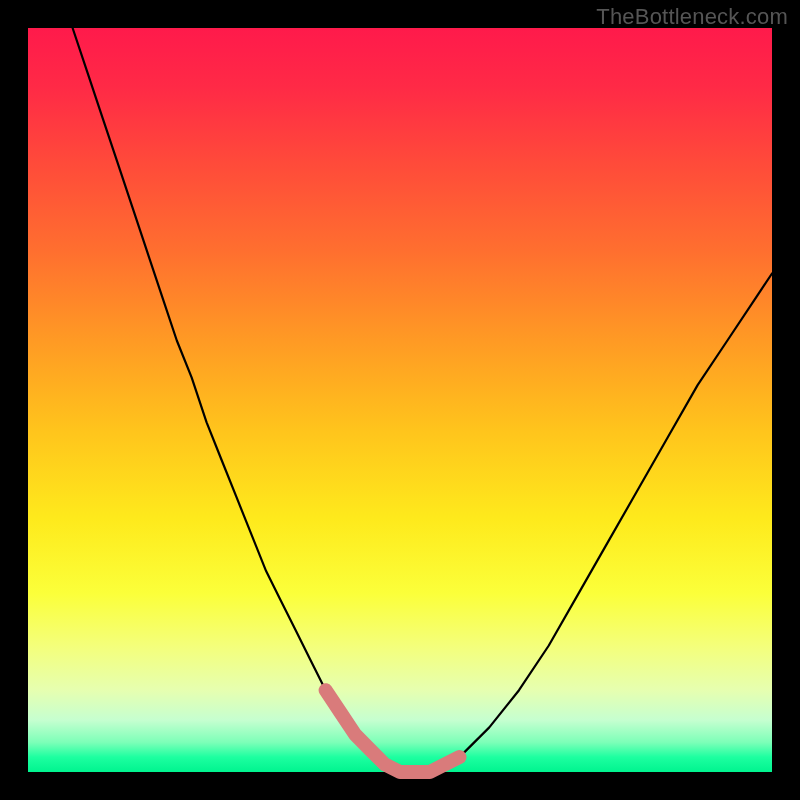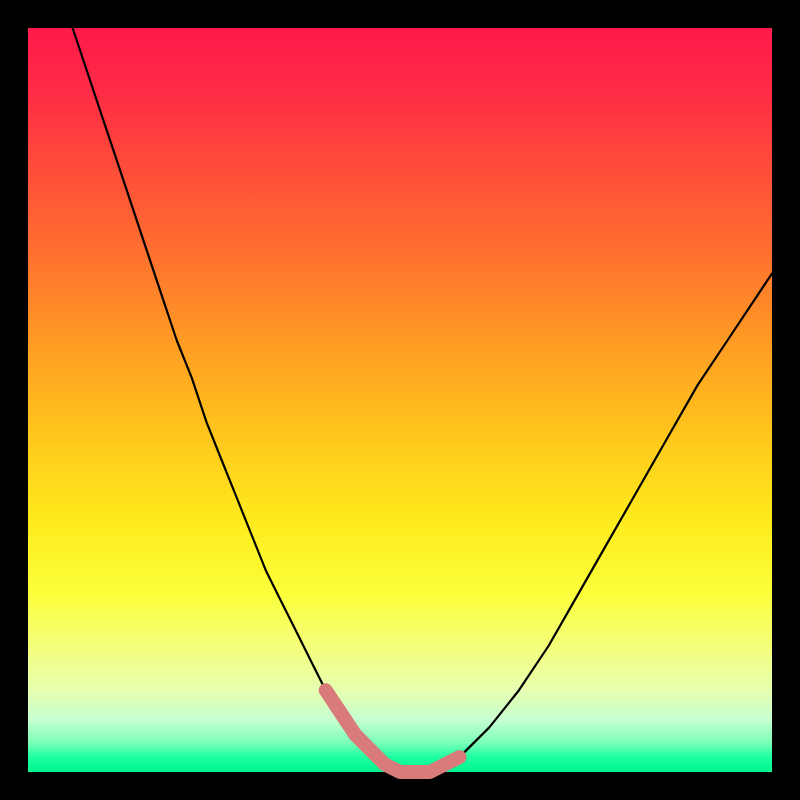--- a/index.html
+++ b/index.html
@@ -56,20 +56,21 @@
     top: 0;
     width: 744px;
     height: 744px;
     overflow: visible;
   }
 </style>
 </head>
 <body>
 
 <div class="frame">
+  <div class="watermark">TheBottleneck.com</div>
 
   <div class="plot-area">
     <svg class="curve" viewBox="0 0 744 744" preserveAspectRatio="none">
       <path fill="none" stroke-width="2.2" stroke-linecap="round" stroke-linejoin="round" d="M44.6 0.0 L59.5 44.6 L74.4 89.3 L89.3 133.9 L104.2 178.6 L119.0 223.2 L133.9 267.8 L148.8 312.5 L163.7 349.7 L178.6 394.3 L193.4 431.5 L208.3 468.7 L223.2 505.9 L238.1 543.1 L253.0 572.9 L267.8 602.6 L282.7 632.4 L297.6 662.2 L312.5 684.5 L327.4 706.8 L342.2 721.7 L357.1 736.6 L372.0 744.0 L386.9 744.0 L401.8 744.0 L431.5 729.1 L461.3 699.4 L491.0 662.2 L520.8 617.5 L550.6 565.4 L580.3 513.4 L610.1 461.3 L639.8 409.2 L669.6 357.1 L699.4 312.5 L729.1 267.8 L744.0 245.5" stroke="#000000"></path>
       <path fill="none" stroke-width="14" stroke-linecap="round" stroke-linejoin="round" d="M297.6 662.2 L312.5 684.5 L327.4 706.8 L342.2 721.7 L357.1 736.6 L372.0 744.0 L386.9 744.0 L401.8 744.0 L416.6 736.6 L431.5 729.1" stroke="#d97b7b"></path>
     </svg>
   </div>
 </div>
 
 </body></html>

